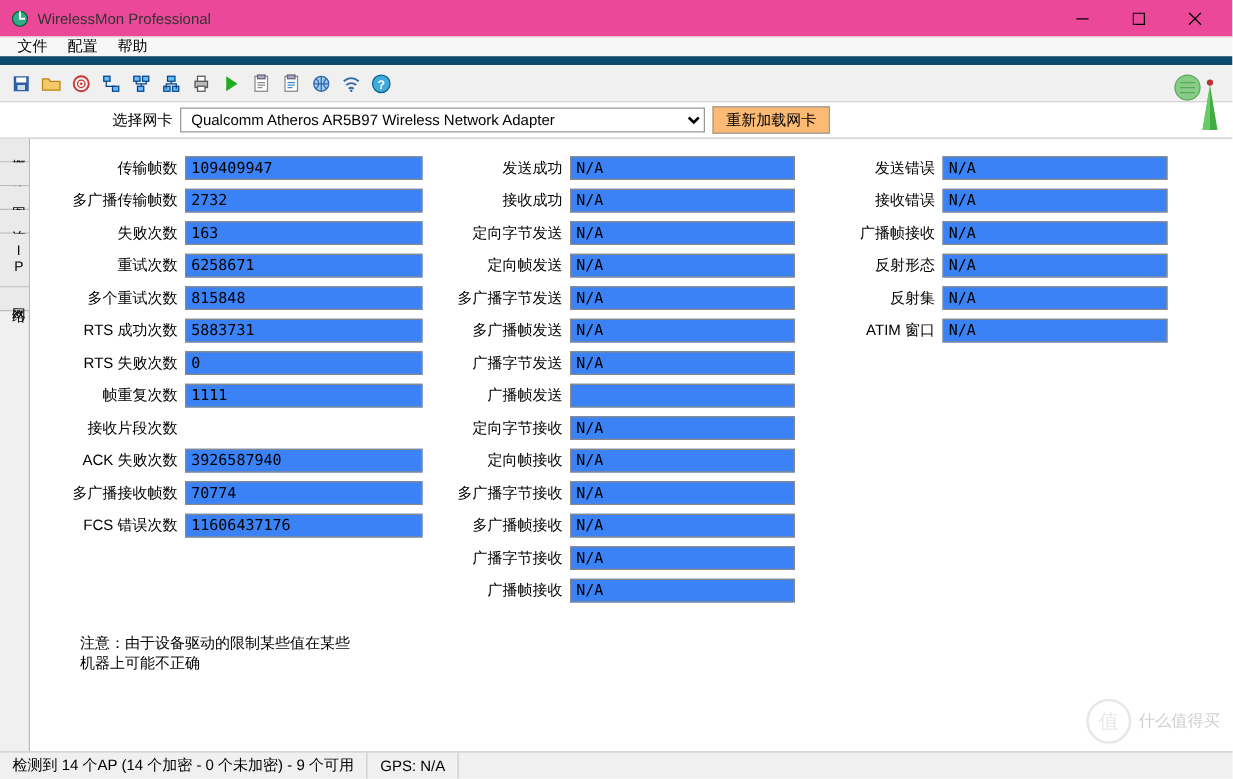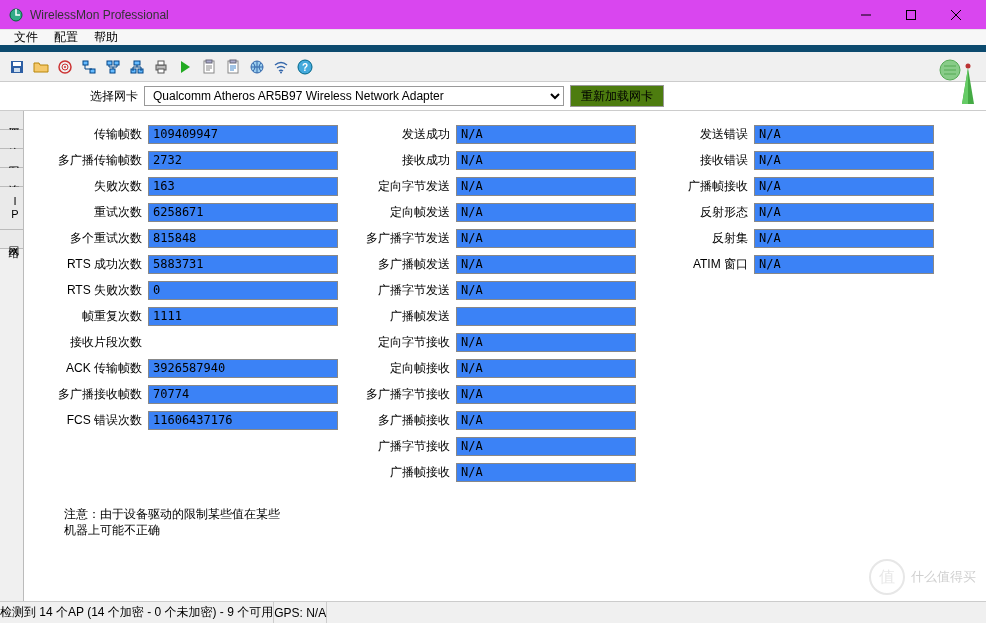--- a/index.html
+++ b/index.html
@@ -1,47 +1,47 @@
 <!DOCTYPE html>
 <html><head>
 <meta charset="utf-8">
 <style>
 * { box-sizing: border-box; margin: 0; padding: 0; }
 body { font-family: "Microsoft YaHei", "SimSun", Arial, sans-serif; font-size: 12px; background: #fff; overflow: hidden; width: 986px; height: 623px; }
-.titlebar { height: 30px; background: #d946ef; display: flex; align-items: center; padding: 0 8px; border-bottom: 1px solid #e8e8e8; }
+.titlebar { height: 30px; background: #ec4899; display: flex; align-items: center; padding: 0 8px; border-bottom: 1px solid #e8e8e8; }
 .titlebar .icon { width: 16px; height: 16px; margin-right: 6px; }
 .titlebar .title { flex: 1; font-size: 12px; color: #333; }
 .winbtns { display: flex; gap: 0; }
 .winbtn { width: 45px; height: 30px; display: flex; align-items: center; justify-content: center; cursor: pointer; }
 .menubar { height: 22px; display: flex; align-items: center; padding: 0 6px; gap: 0; border-bottom: 7px solid #0c4a6e; background: #f7f7f7; }
 .menuitem { padding: 2px 8px; cursor: pointer; font-size: 12px; }
 .toolbar { height: 30px; display: flex; align-items: center; padding: 2px 6px; gap: 2px; background: #f0f0f0; border-bottom: 1px solid #ccc; }
 .tbtn { width: 22px; height: 22px; display: flex; align-items: center; justify-content: center; cursor: pointer; border: 1px solid transparent; border-radius: 2px; }
 .tbtn svg, .tbtn span { width: 16px; height: 16px; }
 .adapterrow { height: 28px; display: flex; align-items: center; padding: 2px 6px 2px 90px; gap: 6px; background: #fff; }
 .adapterrow .lbl { font-size: 12px; }
 .adapterrow select { flex: 0 0 420px; font-size: 12px; height: 20px; border: 1px solid #999; background: #fff; padding: 0 4px; }
-.adapterrow button { font-size: 12px; height: 22px; padding: 0 10px; border: 1px solid #999; background: #4d7c0f; cursor: pointer; }
+.adapterrow button { font-size: 12px; height: 22px; padding: 0 10px; border: 1px solid #999; background: #fdba74; cursor: pointer; }
 .topright-icon { position: absolute; right: 6px; top: 56px; width: 48px; height: 48px; }
 .main { display: flex; height: 514px; border-top: 1px solid #ccc; }
 .vtabs { width: 24px; background: #f0f0f0; border-right: 1px solid #bbb; display: flex; flex-direction: column; }
 .vtab { flex: 0 0 auto; writing-mode: vertical-rl; text-orientation: upright; padding: 8px 2px; font-size: 11px; border-bottom: 1px solid #bbb; cursor: pointer; background: #eaeaea; text-align: center; letter-spacing: 1px; }
 .content { flex: 1; position: relative; padding: 12px 18px 12px 14px; overflow: auto; }
 .cols { display: flex; gap: 8px; }
 .col { display: flex; flex-direction: column; gap: 4px; }
 .col.c1 { width: 300px; }
 .col.c2 { width: 290px; }
 .col.c3 { width: 290px; }
 .row { display: flex; align-items: center; height: 22px; }
 .row .rlabel { flex: 0 0 110px; text-align: right; padding-right: 6px; font-size: 12px; color: #000; }
 .col.c2 .row .rlabel, .col.c3 .row .rlabel { flex: 0 0 110px; }
 .row .rval { flex: 1; height: 19px; border: 1px solid #888; background: #3b82f6; padding: 1px 4px; font-size: 12px; font-family: "SimSun", monospace; display: flex; align-items: center; overflow: hidden; }
 .note { margin-top: 24px; margin-left: 26px; font-size: 12px; line-height: 1.3; color: #000; max-width: 220px; }
 .statusbar { position: absolute; bottom: 0; left: 0; right: 0; height: 22px; background: #f0f0f0; border-top: 1px solid #ccc; display: flex; align-items: center; font-size: 12px; }
-.statusbar .cell { padding: 0 0; border-right: 1px solid #ccc; height: 100%; display: flex; align-items: center; }
+.statusbar .cell { padding: 0 10px; border-right: 1px solid #ccc; height: 100%; display: flex; align-items: center; }
 .watermark { position: absolute; right: 10px; bottom: 28px; opacity: .35; font-size: 13px; color: #777; display: flex; align-items: center; gap: 6px; }
 .watermark .wm-circle { width: 36px; height: 36px; border-radius: 50%; border: 2px solid #bbb; display: flex; align-items: center; justify-content: center; font-size: 16px; color: #bbb; }
 </style>
 </head>
 <body>
 
 <div class="titlebar">
   <svg class="icon" viewBox="0 0 16 16">
       <circle cx="8" cy="8" r="6" fill="#3a8" stroke="#063" stroke-width="1"></circle>
       <path d="M8 2 L8 8 L12 8" stroke="#fff" stroke-width="1.5" fill="none"></path>
@@ -216,21 +216,21 @@
             <div class="rval">0</div>
           </div>
           <div class="row">
             <div class="rlabel">帧重复次数</div>
             <div class="rval">1111</div>
           </div>
           <div class="row">
             <div class="rlabel">接收片段次数</div>
           </div>
           <div class="row">
-            <div class="rlabel">ACK 传输帧数</div>
+            <div class="rlabel">ACK 失败次数</div>
             <div class="rval">3926587940</div>
           </div>
           <div class="row">
             <div class="rlabel">多广播接收帧数</div>
             <div class="rval">70774</div>
           </div>
           <div class="row">
             <div class="rlabel">FCS 错误次数</div>
             <div class="rval">11606437176</div>
           </div>

